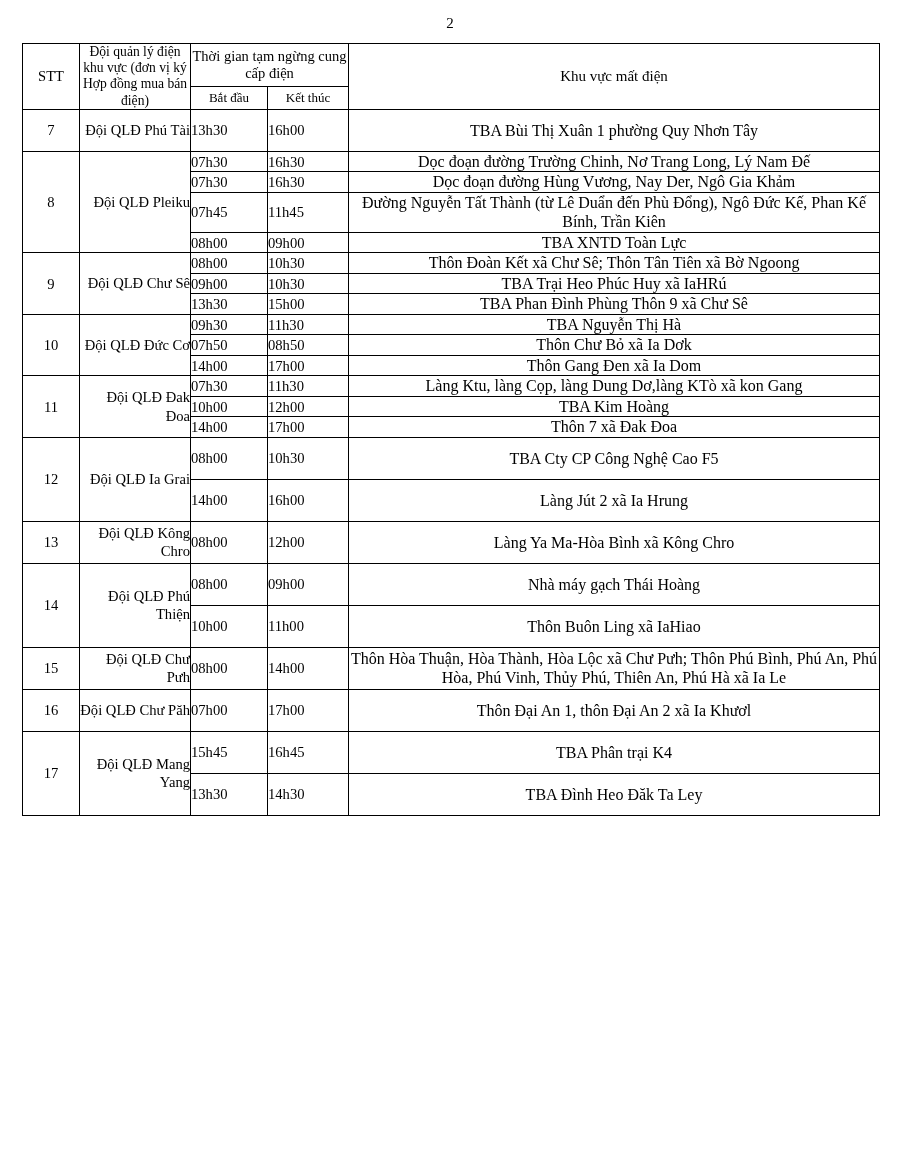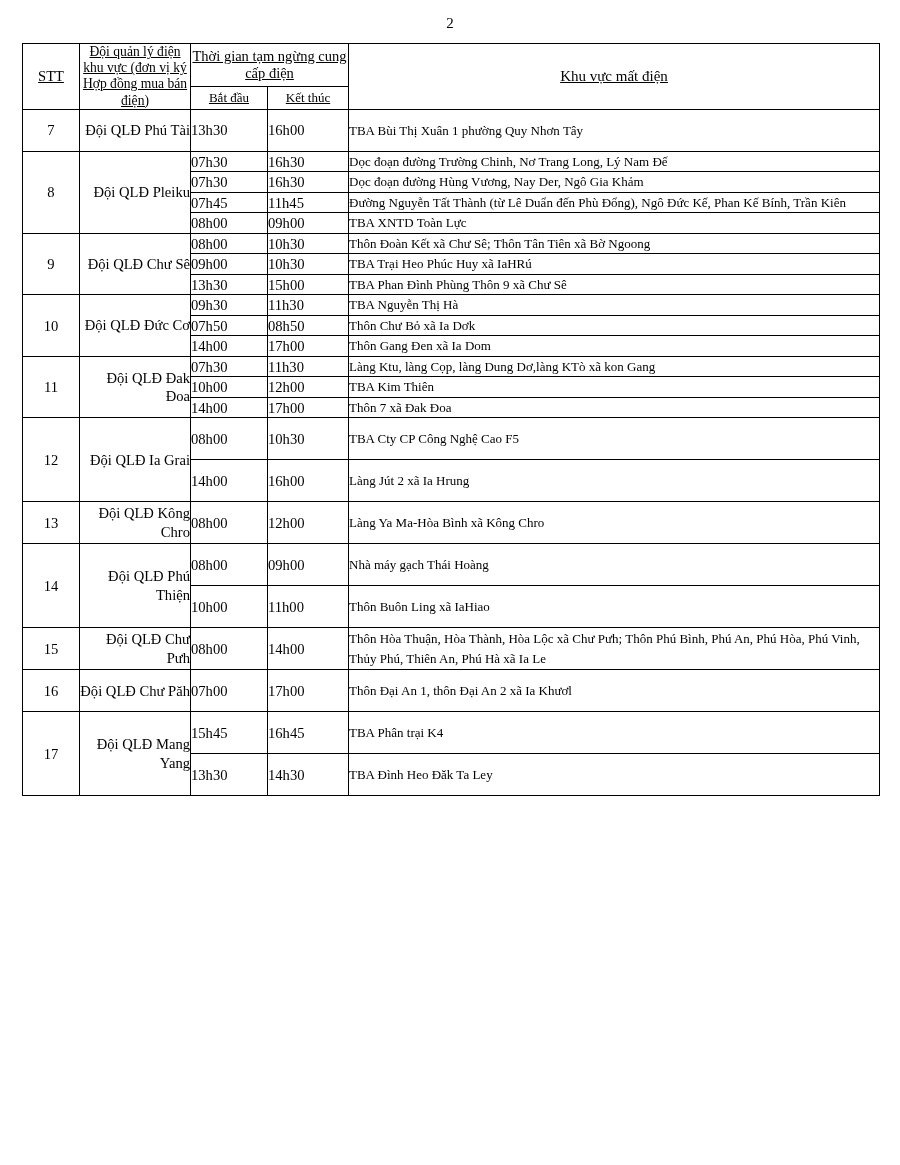--- a/index.html
+++ b/index.html
@@ -51,21 +51,20 @@
   col.c-team  { width: 111px; }
   col.c-start { width: 77px; }
   col.c-end   { width: 81px; }
   col.c-area  { width: 531px; }
 
   .hdr {
     font-weight: bold;
     font-size: 14.5px;
     line-height: 17.5px;
     padding: 3px 2px;
-    text-decoration: underline;
   }
   .hdr-team {
     font-size: 13.6px;
     line-height: 16.2px;
     padding: 2px 1px;
   }
   .hdr-time {
     font-size: 14.5px;
     line-height: 17.5px;
     padding: 4px 2px;
@@ -87,22 +86,22 @@
     text-align: right;
     font-size: 14.6px;
     line-height: 18.5px;
     padding: 2px 3px;
   }
   td.time {
     font-size: 14.6px;
     line-height: 18px;
   }
   td.area {
-    text-align: left;
-    font-size: 13px;
+    text-align: center;
+    font-size: 16px;
     line-height: 19.5px;
     padding: 3px 0 3px 7px;
   }
   tr.r1 td { height: 41px; }
   tr.r2 td { height: 41px; }
 </style>
 </head>
 <body>
 
 <div class="page">
@@ -197,21 +196,21 @@
           <tr class="r3">
             <td class="stt" rowspan="3">11</td>
             <td class="team" rowspan="3">Đội QLĐ Đak Đoa</td>
             <td class="time">07h30</td>
             <td class="time">11h30</td>
             <td class="area">Làng Ktu, làng Cọp, làng Dung Dơ,làng KTò xã kon Gang</td>
           </tr>
           <tr class="r3">
             <td class="time">10h00</td>
             <td class="time">12h00</td>
-            <td class="area">TBA Kim Thiên</td>
+            <td class="area">TBA Kim Hoàng</td>
           </tr>
           <tr class="r3">
             <td class="time">14h00</td>
             <td class="time">17h00</td>
             <td class="area">Thôn 7 xã Đak Đoa</td>
           </tr>
           <tr class="r2">
             <td class="stt" rowspan="2">12</td>
             <td class="team" rowspan="2">Đội QLĐ Ia Grai</td>
             <td class="time">08h00</td>

